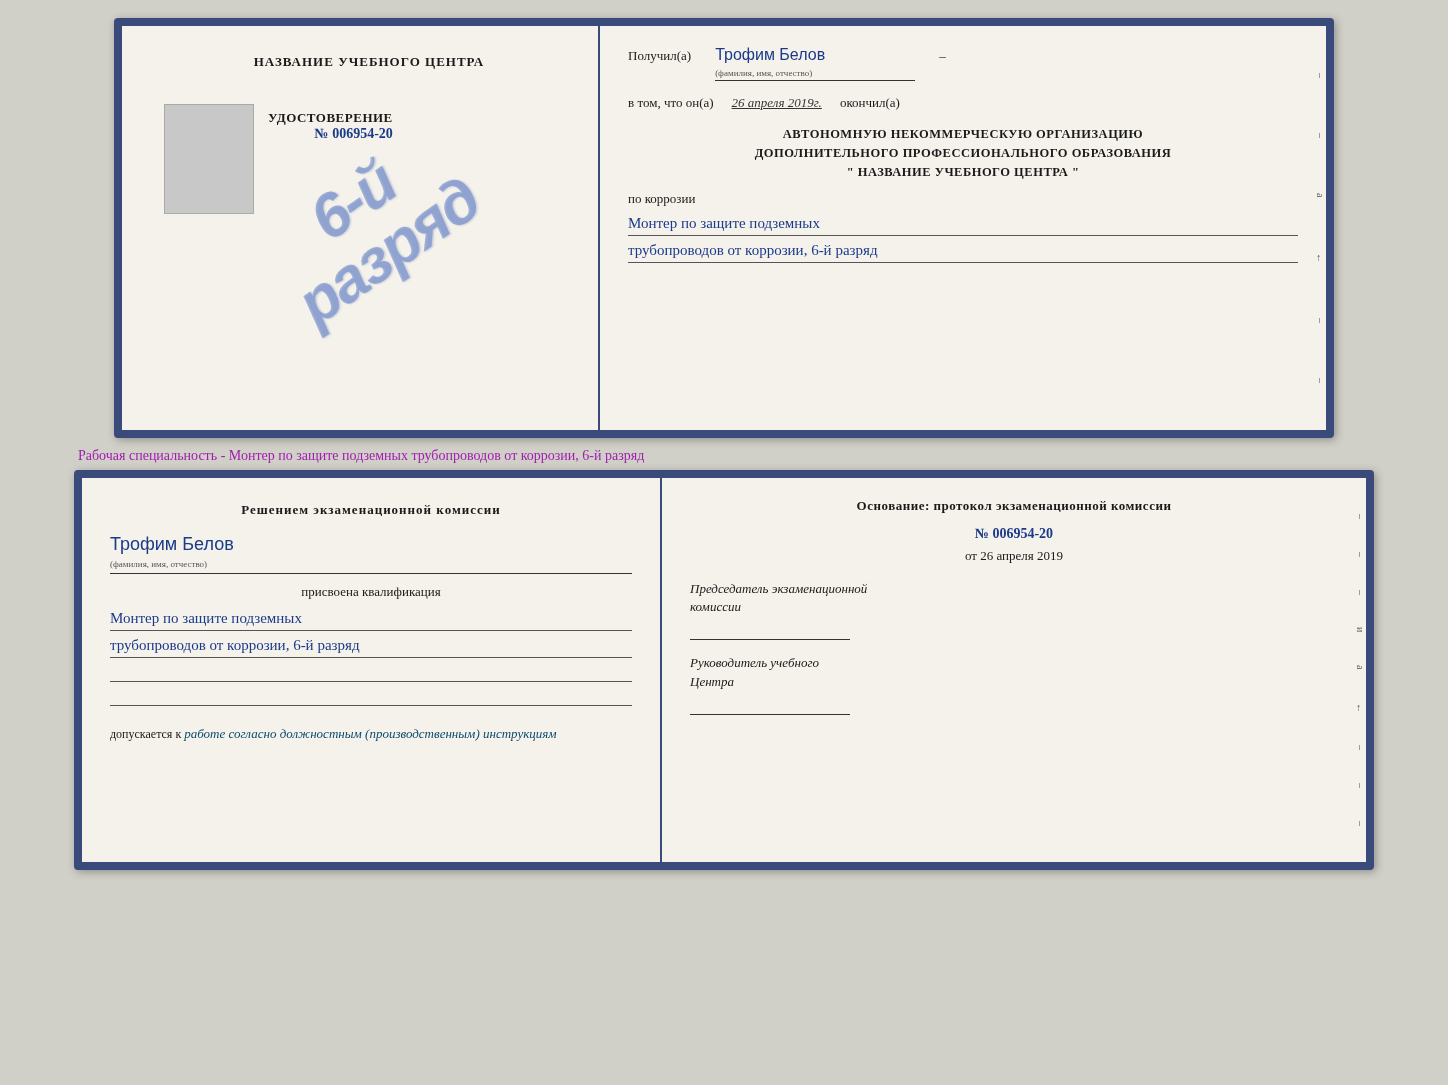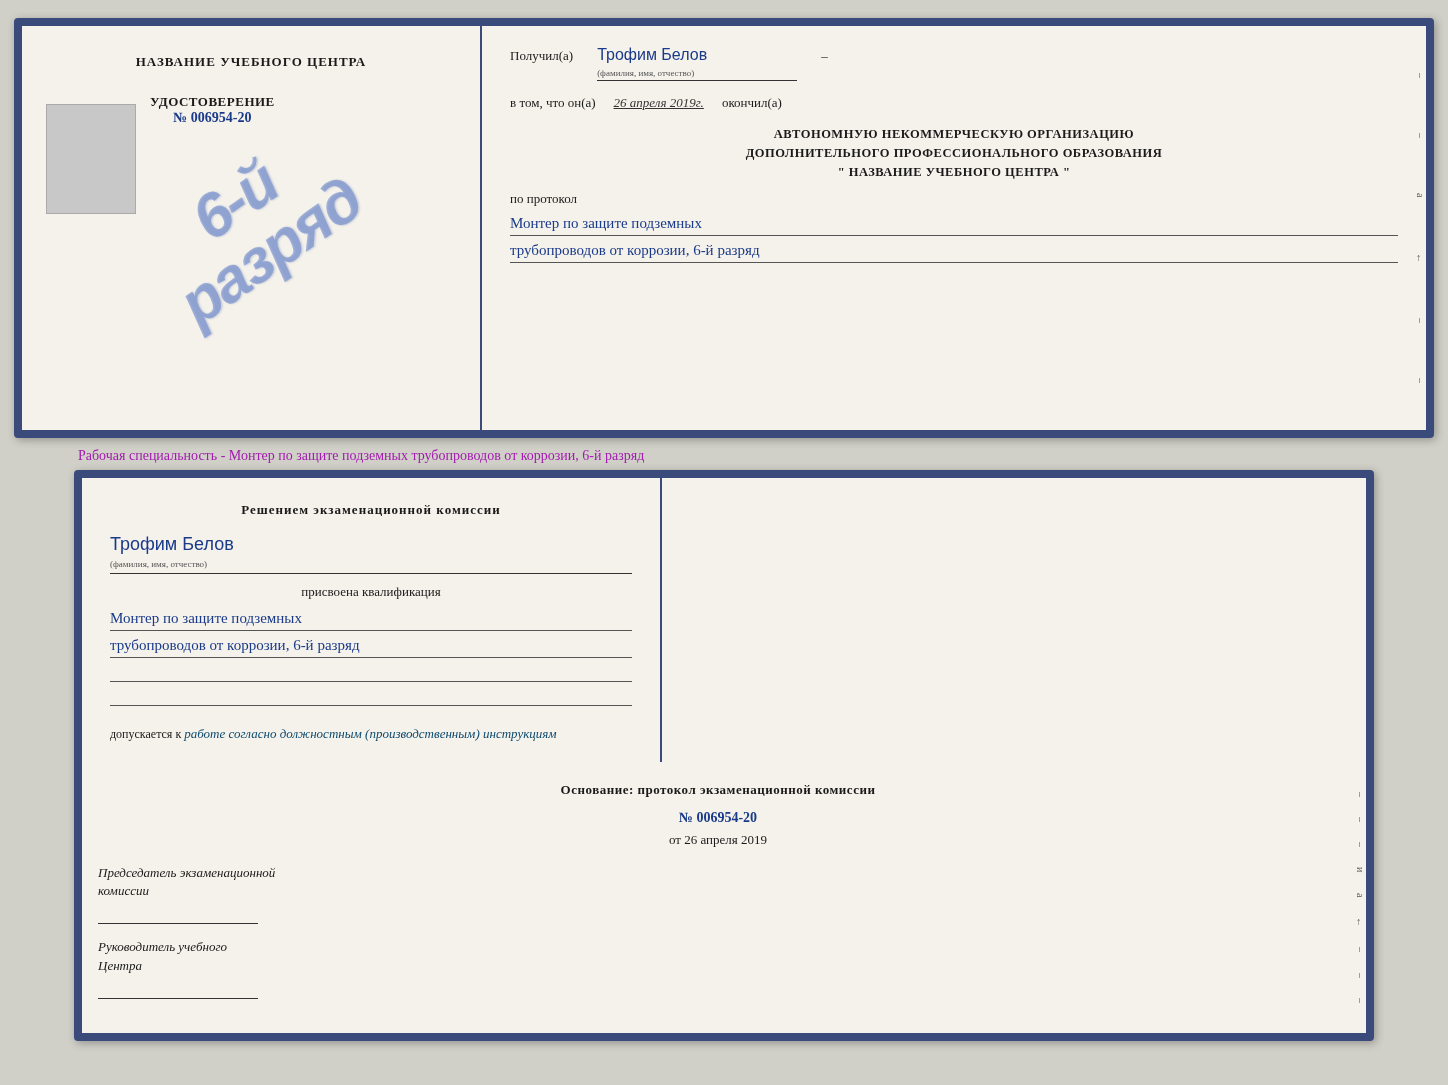--- a/index.html
+++ b/index.html
@@ -11,29 +11,30 @@
       font-size: 13px;
       color: #1a1a1a;
       display: flex;
       flex-direction: column;
       align-items: center;
       padding: 18px 10px 10px 10px;
     }
 
     
     .certificate-doc {
-      width: 1420px;
+      width: 1220px;
       background: #f5f2eb;
       border: 8px solid #3a4a7a;
       border-radius: 4px;
       display: flex;
       flex-direction: row;
       min-height: 420px;
       position: relative;
       box-shadow: 2px 2px 8px rgba(0,0,0,0.3);
+      padding-left: 18px;
     }
 
     .cert-left {
       width: 460px;
       border-right: 2px solid #3a4a7a;
       padding: 28px 24px 20px 24px;
       display: flex;
       flex-direction: column;
       align-items: center;
       position: relative;
@@ -218,34 +219,34 @@
       color: #a21caf;
     }
 
     
     .qual-doc {
       width: 1300px;
       background: #f5f2eb;
       border: 8px solid #3a4a7a;
       border-radius: 4px;
       display: flex;
-      flex-direction: column;
+      flex-direction: row;
       min-height: 400px;
       box-shadow: 2px 2px 8px rgba(0,0,0,0.3);
     }
 
     .qual-left {
       width: 580px;
       border-right: 2px solid #3a4a7a;
       padding: 24px 28px 20px 28px;
     }
 
     .qual-right {
       flex: 1;
-      padding: 20px 28px 20px 16px;
+      padding: 20px 28px 20px 28px;
       position: relative;
     }
 
     .resheniem-title {
       font-size: 13px;
       font-weight: bold;
       text-align: center;
       letter-spacing: 1px;
       margin-bottom: 16px;
     }
@@ -335,21 +336,21 @@
 
     <div class="stamp-container">
       <div class="stamp-text">
         <span>6-й</span><br>
         <span>разряд</span>
       </div>
     </div>
 
     <div style="display:flex; gap:14px; margin-top:16px; width:100%; align-items:flex-start;">
       <div class="gray-box"></div>
-      <div class="udost-block" style="margin-top:0; text-align:center;">
+      <div class="udost-block" style="margin-top:16px; text-align:right;">
         <div class="udost-title">УДОСТОВЕРЕНИЕ</div>
         <div class="udost-number">№ 006954-20</div>
       </div>
     </div>
 
   </div>
 
   <div class="cert-right">
 
     <div class="poluchil-row">
@@ -371,21 +372,21 @@
     <div class="org-block">
       <div>АВТОНОМНУЮ НЕКОММЕРЧЕСКУЮ ОРГАНИЗАЦИЮ</div>
       <div>ДОПОЛНИТЕЛЬНОГО ПРОФЕССИОНАЛЬНОГО ОБРАЗОВАНИЯ</div>
       <div>
         <span>"</span>
         <span>НАЗВАНИЕ УЧЕБНОГО ЦЕНТРА</span>
         <span>"</span>
       </div>
     </div>
 
-    <div class="po-professii">по протокол</div>
+    <div class="po-professii">по коррозии</div>
 
     <div>
       <span class="hand-profession">Монтер по защите подземных</span>
       <span class="hand-profession">трубопроводов от коррозии, 6-й разряд</span>
     </div>
 
     <div class="right-side-lines">
       <span class="side-char">–</span>
       <span class="side-char">–</span>
       <span class="side-char">а</span>

